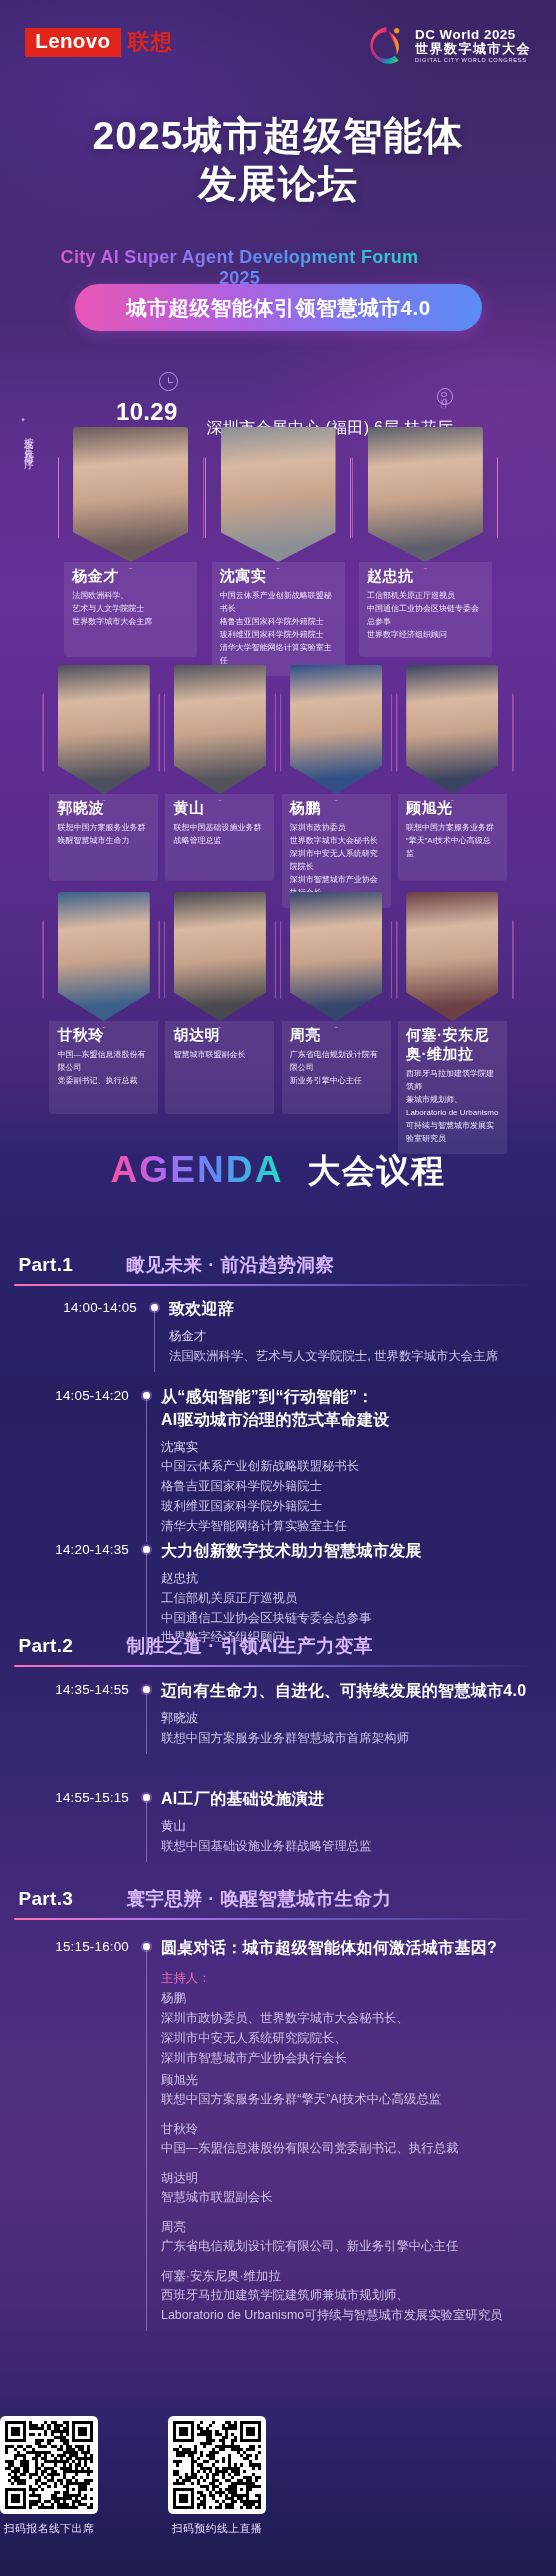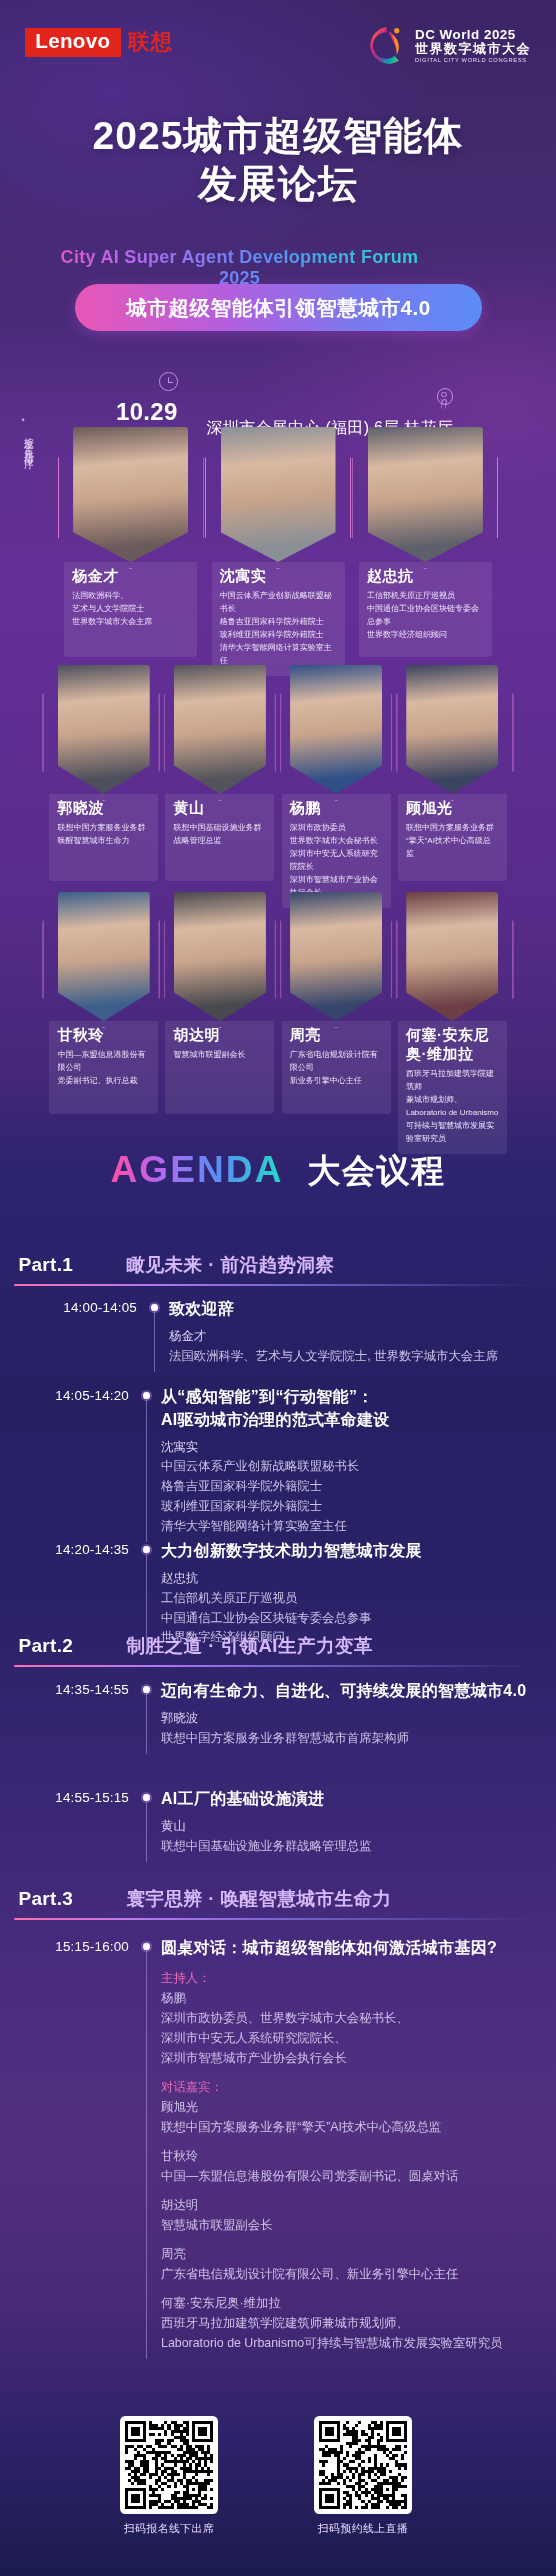--- a/index.html
+++ b/index.html
@@ -152,21 +152,21 @@
   .slot-line { position:absolute; left:17px; top:12.4px; width:0.5px; bottom:-5.2px;
                background:rgba(210,180,255,.45); }
   .slot-body { flex:1; padding-right:20.6px; }
   .slot-title { font-size:16px; font-weight:bold; line-height:1.42; letter-spacing:0.3px; }
   .slot-sub { font-size:12.4px; line-height:1.6; color:#cfc3e8; margin-top:6.2px; }
   .slot-sub .nm { color:#ded3f2; }
   .role-label { color:#f06ab6; font-size:12.4px; margin-top:10.3px; margin-bottom:1px; }
 
   
   .qr-zone { position:absolute; left:0; top:2416px; width:532px;
-             display:flex; justify-content:center; gap:96px; }
+             display:flex; gap:70px; }
   .qr-item { text-align:center; }
   .qr-box { width:98px; height:98px; background:#fff; border-radius:5.2px; padding:5.2px; }
   .qr-img { width:88px; height:88px; }
   .qr-cap { margin-top:8.2px; font-size:10.8px; color:#eadcff; letter-spacing:0.5px; }
 
   .skyline { position:absolute; left:0; bottom:0; width:556px; height:170px; overflow:hidden; }
 </style>
 </head>
 <body>
 
@@ -480,28 +480,27 @@
         </div>
         <div class="slot-body">
           <div class="slot-title">圆桌对话：城市超级智能体如何激活城市基因?</div>
           <div class="role-label">主持人：</div>
           <div class="slot-sub" style="margin-top: 2.1px;">
             <div class="">杨鹏</div>
             <div class="">深圳市政协委员、世界数字城市大会秘书长、</div>
             <div class="">深圳市中安无人系统研究院院长、</div>
             <div class="">深圳市智慧城市产业协会执行会长</div>
           </div>
-          <div class="role-label">对话嘉宾：</div>
           <div class="slot-sub" style="margin-top: 2.1px;">
             <div class="">顾旭光</div>
             <div class="">联想中国方案服务业务群“擎天”AI技术中心高级总监</div>
           </div>
           <div class="slot-sub" style="margin-top: 9.3px;">
             <div class="">甘秋玲</div>
-            <div class="">中国—东盟信息港股份有限公司党委副书记、圆桌对话</div>
+            <div class="">中国—东盟信息港股份有限公司党委副书记、执行总裁</div>
           </div>
           <div class="slot-sub" style="margin-top: 9.3px;">
             <div class="">胡达明</div>
             <div class="">智慧城市联盟副会长</div>
           </div>
           <div class="slot-sub" style="margin-top: 9.3px;">
             <div class="">周亮</div>
             <div class="">广东省电信规划设计院有限公司、新业务引擎中心主任</div>
           </div>
           <div class="slot-sub" style="margin-top: 9.3px;">

